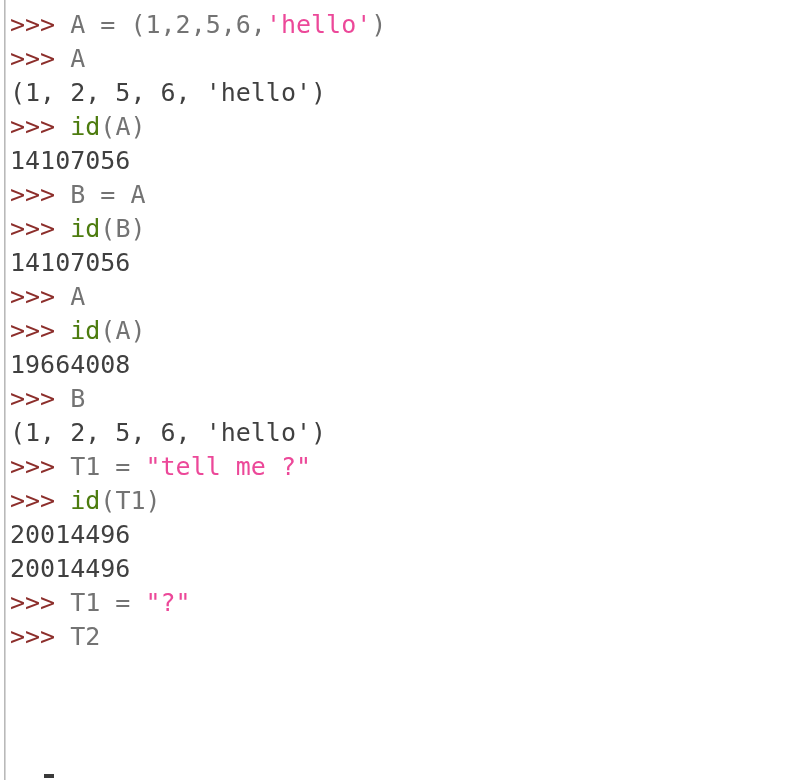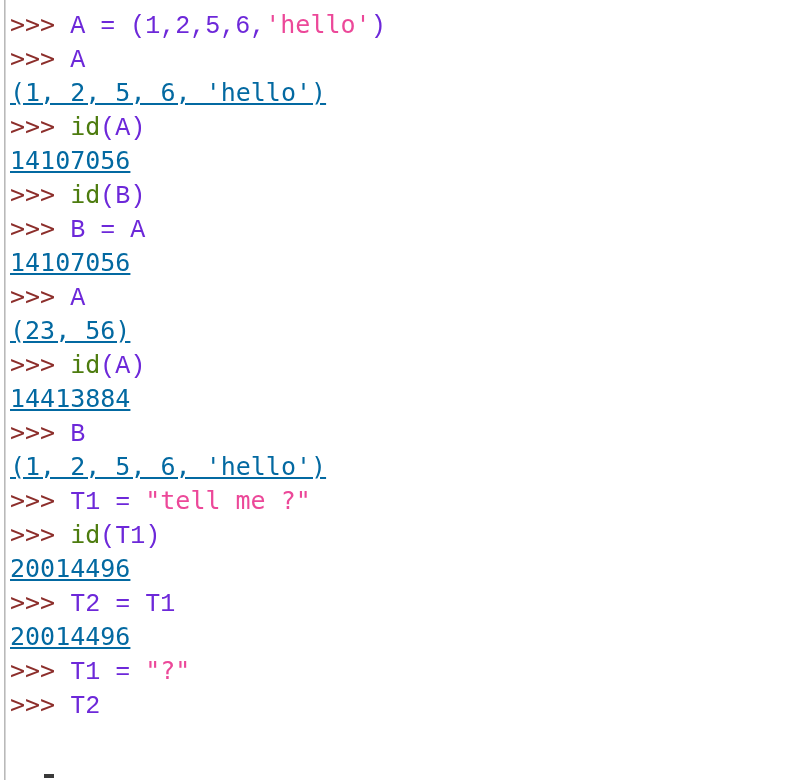--- a/index.html
+++ b/index.html
@@ -45,24 +45,24 @@
     line-height: 34px;
     font-size: 25px;
     letter-spacing: 0px;
     white-space: pre;
     color: #000000;
     font-weight: 500;
   }
 
   
   .tok-prompt  { color: #8c2e2b; }   
-  .tok-code    { color: #6d28d9; font-family: Liberation Mono, monospace; }   
+  .tok-code    { color: #737373; }   
   .tok-string  { color: #ec4899; }   
   .tok-builtin { color: #4d7c0f; }   
-  .tok-output  { color: #0369a1; text-decoration: underline; }   
+  .tok-output  { color: #404040; }   
 
   
   #bottom-sliver {
     position: absolute;
     left: 44px;
     top: 774px;
     width: 10px;
     height: 4px;
     background: #3a3a3a;
   }
@@ -73,33 +73,31 @@
 <div id="shell">
 
   <div id="left-rule"></div>
 
   <div id="lines">
       <div class="line"><span class="tok-prompt">&gt;&gt;&gt; </span><span class="tok-code">A = (1,2,5,6,</span><span class="tok-string">'hello'</span><span class="tok-code">)</span></div>
       <div class="line"><span class="tok-prompt">&gt;&gt;&gt; </span><span class="tok-code">A</span></div>
       <div class="line"><span class="tok-output">(1, 2, 5, 6, 'hello')</span></div>
       <div class="line"><span class="tok-prompt">&gt;&gt;&gt; </span><span class="tok-builtin">id</span><span class="tok-code">(A)</span></div>
       <div class="line"><span class="tok-output">14107056</span></div>
+      <div class="line"><span class="tok-prompt">&gt;&gt;&gt; </span><span class="tok-code">B = A</span></div>
       <div class="line"><span class="tok-prompt">&gt;&gt;&gt; </span><span class="tok-builtin">id</span><span class="tok-code">(B)</span></div>
-      <div class="line"><span class="tok-prompt">&gt;&gt;&gt; </span><span class="tok-code">B = A</span></div>
       <div class="line"><span class="tok-output">14107056</span></div>
       <div class="line"><span class="tok-prompt">&gt;&gt;&gt; </span><span class="tok-code">A</span></div>
-      <div class="line"><span class="tok-output">(23, 56)</span></div>
       <div class="line"><span class="tok-prompt">&gt;&gt;&gt; </span><span class="tok-builtin">id</span><span class="tok-code">(A)</span></div>
-      <div class="line"><span class="tok-output">14413884</span></div>
+      <div class="line"><span class="tok-output">19664008</span></div>
       <div class="line"><span class="tok-prompt">&gt;&gt;&gt; </span><span class="tok-code">B</span></div>
       <div class="line"><span class="tok-output">(1, 2, 5, 6, 'hello')</span></div>
       <div class="line"><span class="tok-prompt">&gt;&gt;&gt; </span><span class="tok-code">T1 = </span><span class="tok-string">"tell me ?"</span></div>
       <div class="line"><span class="tok-prompt">&gt;&gt;&gt; </span><span class="tok-builtin">id</span><span class="tok-code">(T1)</span></div>
       <div class="line"><span class="tok-output">20014496</span></div>
-      <div class="line"><span class="tok-prompt">&gt;&gt;&gt; </span><span class="tok-code">T2 = T1</span></div>
       <div class="line"><span class="tok-output">20014496</span></div>
       <div class="line"><span class="tok-prompt">&gt;&gt;&gt; </span><span class="tok-code">T1 = </span><span class="tok-string">"?"</span></div>
       <div class="line"><span class="tok-prompt">&gt;&gt;&gt; </span><span class="tok-code">T2</span></div>
     </div>
 
   <div id="bottom-sliver"></div>
 
 </div>
 
 </body></html>

